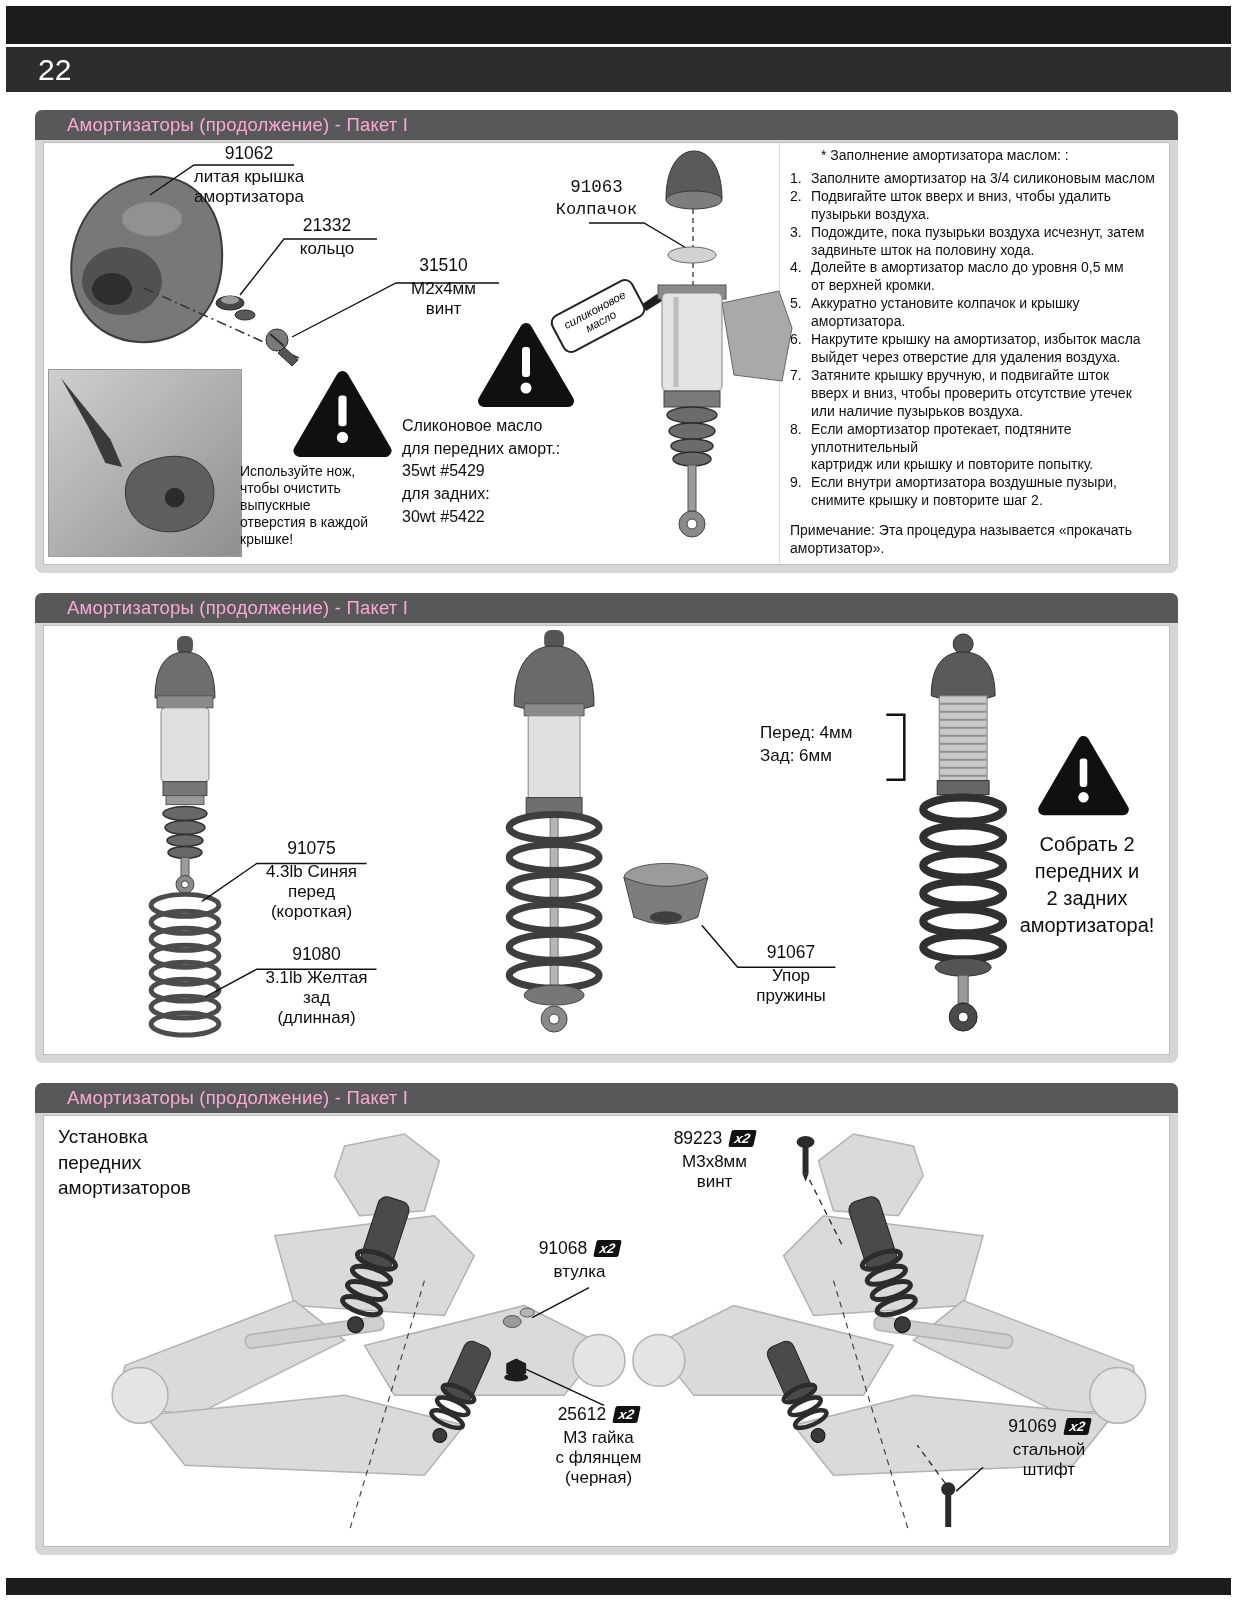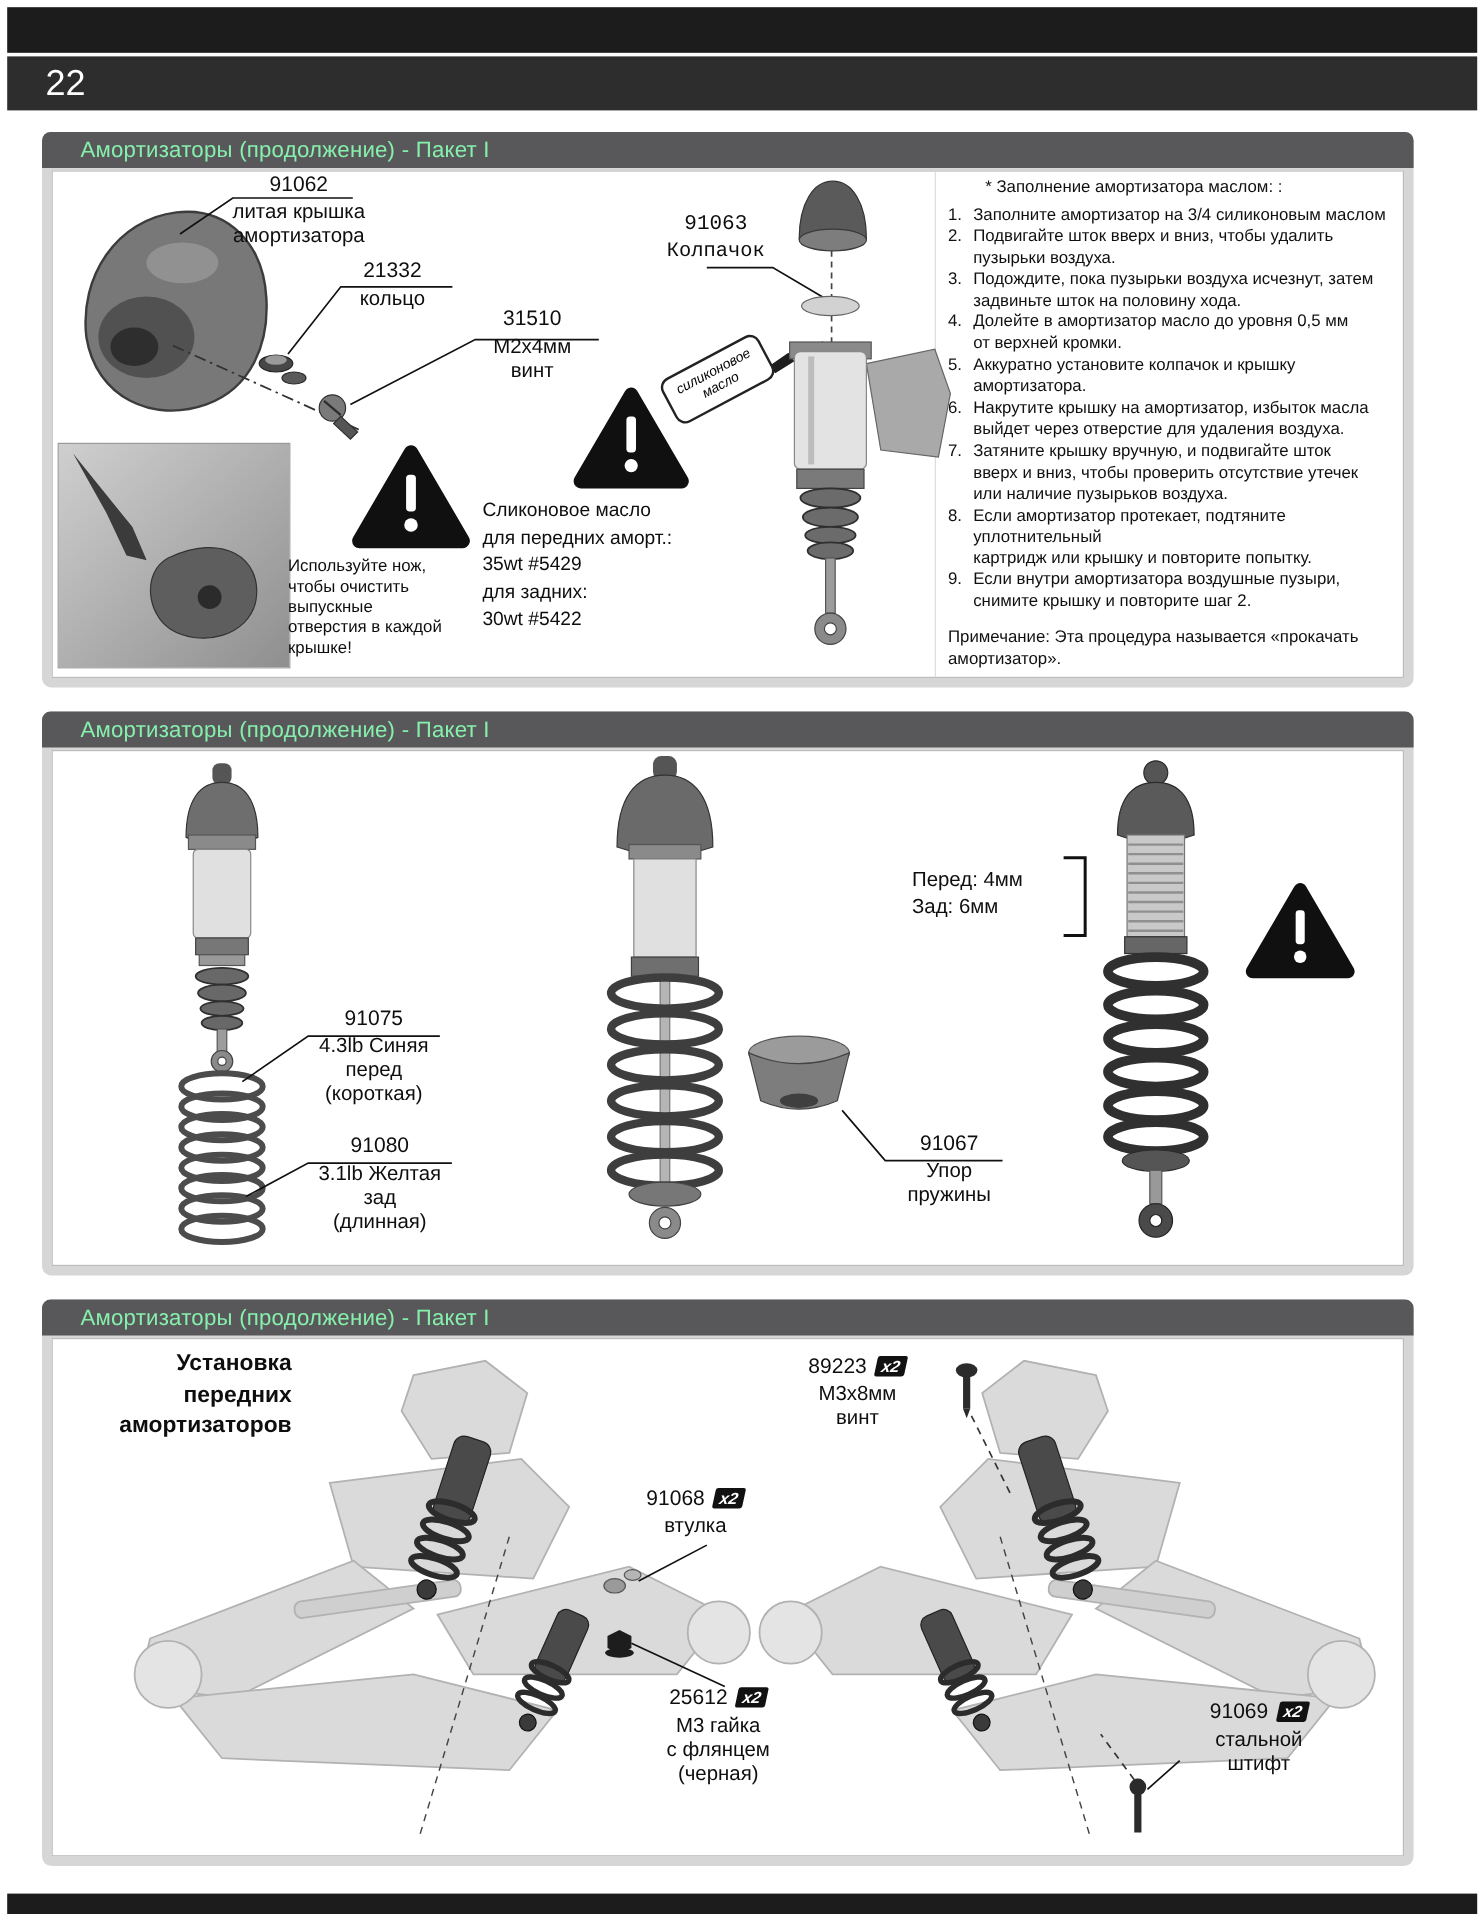--- a/index.html
+++ b/index.html
@@ -7,39 +7,39 @@
   body { font-family:"Liberation Sans", sans-serif; width:1237px; height:1600px; }
   .page { position:relative; width:1237px; height:1600px; background:#fff; overflow:hidden; }
 
   .topbar1 { position:absolute; left:6px; top:6px; width:1225px; height:38px; background:#1c1c1c; }
   .topbar2 { position:absolute; left:6px; top:47px; width:1225px; height:45px; background:#2d2d2d; }
   .pagenum { color:#fff; font-size:30px; line-height:45px; padding-left:32px; display:block; }
   .bottombar { position:absolute; left:6px; top:1578px; width:1225px; height:17px; background:#1c1c1c; }
 
   .panel { position:absolute; left:35px; width:1143px; background:#d6d6d6; border-radius:8px; }
   .panel-header { position:absolute; top:0; left:0; right:0; height:30px; background:#58585b;
-                  color:#86efac; font-size:18.5px; line-height:30px; padding-left:32px;
+                  color:#f9a8d4; font-size:18.5px; line-height:30px; padding-left:32px;
                   border-radius:7px 7px 0 0; letter-spacing:.2px; }
   .panel-body { position:absolute; left:8px; right:8px; top:32px; bottom:8px; background:#fff; border:1px solid #bdbdbd; }
   .illus { position:absolute; left:0; top:0; width:100%; height:100%; }
 
   .part { position:absolute; text-align:center; color:#0e0e0e; }
   .part .pnum { display:block; font-size:17.5px; margin-bottom:3px; }
   .part .pnumrow { display:flex; justify-content:center; align-items:center; gap:8px; font-size:17.5px; margin-bottom:3px; }
   .part .ptxt { display:block; font-size:17px; line-height:1.18; white-space:pre-line; }
 
   .x2badge { display:inline-block; background:#111; color:#fff; font-weight:800; font-style:italic;
              font-size:13.5px; line-height:17px; padding:0 5px; border-radius:2px; transform:skew(-12deg); }
 
   .note { position:absolute; color:#0e0e0e; white-space:pre-line; }
   .knife-note { font-size:14px; line-height:1.22; text-align:left; }
   .oil-note { font-size:16px; line-height:1.42; text-align:left; }
   .thread-note { font-size:17px; line-height:1.35; text-align:left; }
   .assemble-note { font-size:20px; line-height:1.35; text-align:center; }
-  .s3-title { font-size:19px; line-height:1.35; text-align:right;font-weight:bold; }
+  .s3-title { font-size:19px; line-height:1.35; text-align:left; }
 
   .warn { position:absolute; }
 
   .photo { position:absolute; border:1px solid #9a9a9a; overflow:hidden; }
 
   .bottle { position:absolute; width:92px; height:42px; border:2px solid #222; border-radius:9px;
             background:#fff; transform:rotate(-28deg); display:flex; align-items:center; justify-content:center;
             text-align:center; font-size:11.5px; line-height:1.1; white-space:pre-line; font-style:italic; }
 
   .steps { position:absolute; left:746px; top:4px; width:379px; font-size:14px; line-height:1.28; color:#101010; }
@@ -354,20 +354,24 @@
 (длинная)</span>
       </div>
       <div class="part" style="left:692px;top:316px;width:110px;">
         <span class="pnum">91067</span>
         <span class="ptxt">Упор
 пружины</span>
       </div>
 
       <div class="note thread-note" style="left:716px;top:96px;width:130px;">Перед: 4мм
 Зад: 6мм</div>
+      <div class="note assemble-note" style="left:958px;top:205px;width:170px;">Собрать 2
+передних  и
+2 задних
+амортизатора!</div>
     </div>
   </section>
 
   <section class="panel" style="top:1083px;height:472px;">
     <div class="panel-header">
       <span>Амортизаторы (продолжение) - Пакет I</span>
     </div>
     <div class="panel-body">
 
       <svg class="illus" viewBox="0 0 1125 431">

